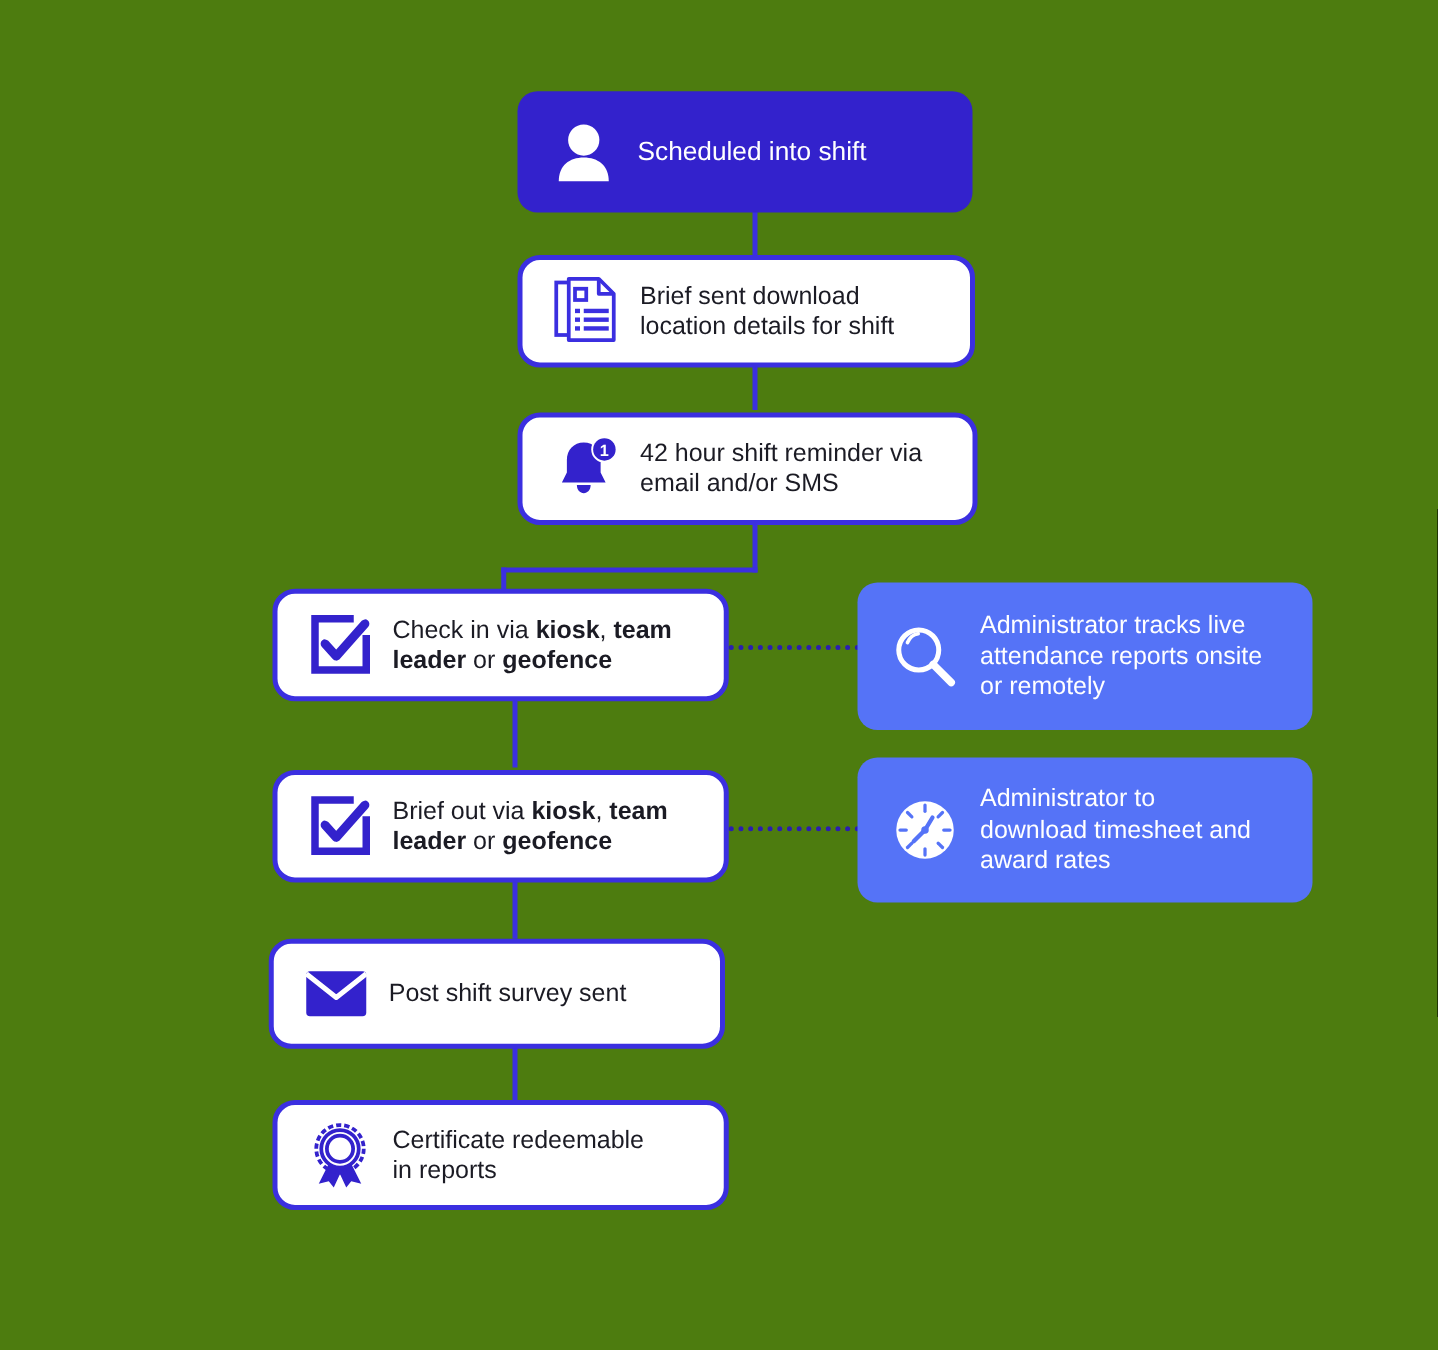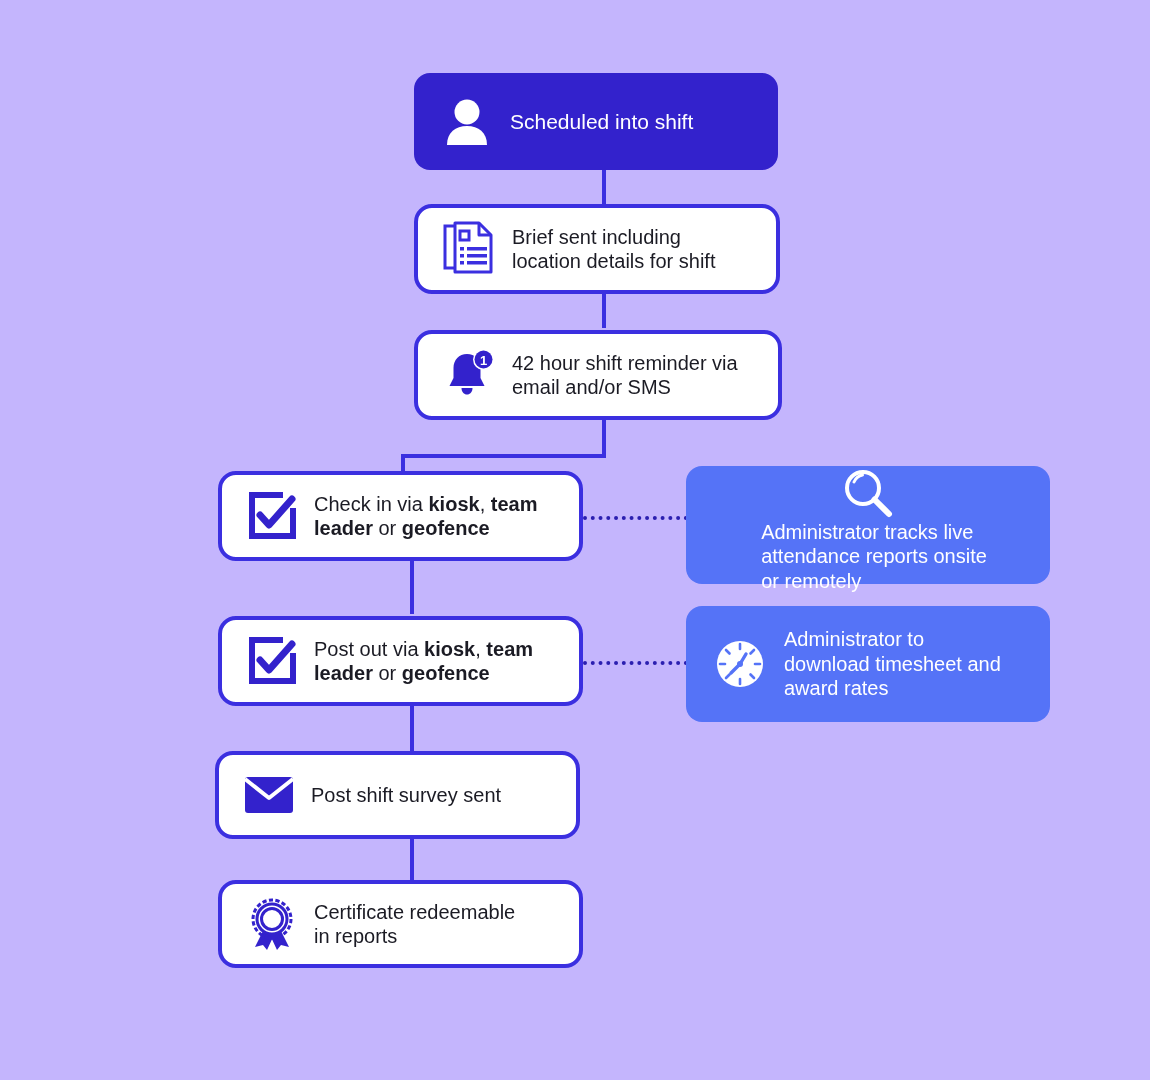--- a/index.html
+++ b/index.html
@@ -4,21 +4,21 @@
 <style>
   html, body {
     margin: 0;
     padding: 0;
     background: #000000;
   }
   #canvas {
     position: relative;
     width: 1150px;
     height: 1080px;
-    background: #c4b5fd;
+    background: #4d7c0f;
     font-family: "Liberation Sans", sans-serif;
     overflow: hidden;
   }
 
   
   .conn {
     position: absolute;
     background: #3B2FE0;
   }
   .conn-v { width: 4px; }
@@ -112,21 +112,21 @@
         <g fill="#3B2FE0">
           <rect x="17" y="26" width="4" height="3.5"></rect>
             <rect x="24" y="26" width="20" height="3.5"></rect>
           <rect x="17" y="33" width="4" height="3.5"></rect>
             <rect x="24" y="33" width="20" height="3.5"></rect>
           <rect x="17" y="40" width="4" height="3.5"></rect>
             <rect x="24" y="40" width="20" height="3.5"></rect>
         </g>
       </svg>
     </span>
-    <span class="label label-body" style="font-size:20px; padding-left:12px;">Brief sent including
+    <span class="label label-body" style="font-size:20px; padding-left:12px;">Brief sent download
 location details for shift</span>
   </div>
 
   <div class="node node-outline" style="left:414px; top:330px; width:368px; height:90px; padding:0 20px;">
     <span class="icon-slot" style="width:62px;">
       <svg width="56" height="56" viewBox="0 0 56 56" aria-hidden="true">
         <path d="M26 7 C18 7 12.5 13 12.5 21 V31 L8.5 39 H43.5 L39.5 31 V21 C39.5 13 34 7 26 7 Z" fill="#3322CC"></path>
         <path d="M20.5 41 C20.5 45 23 47.5 26 47.5 C29 47.5 31.5 45 31.5 41 Z" fill="#3322CC"></path>
         <circle cx="42.5" cy="12.5" r="10.5" fill="#FFFFFF"></circle>
         <circle cx="42.5" cy="12.5" r="9" fill="#3322CC"></circle>
@@ -147,21 +147,21 @@
     <span class="label label-body" id="check-in-label" style="font-size:20px; padding-left:12px;"><span>Check in via </span><b>kiosk</b><span>, </span><b>team leader</b><span> or </span><b>geofence</b></span>
   </div>
 
   <div class="node node-outline" style="left:218px; top:616px; width:365px; height:90px; padding:0 20px;">
     <span class="icon-slot" style="width:60px;">
       <svg width="50" height="50" viewBox="0 0 50 50" aria-hidden="true">
         <path d="M36 4 H5 V45 H46 V17" fill="none" stroke="#3322CC" stroke-width="6"></path>
         <path d="M13 24 L22 34 L45 8" fill="none" stroke="#3322CC" stroke-width="7" stroke-linecap="round" stroke-linejoin="round"></path>
       </svg>
     </span>
-    <span class="label label-body" id="check-out-label" style="font-size:20px; padding-left:12px;"><span>Post out via </span><b>kiosk</b><span>, </span><b>team leader</b><span> or </span><b>geofence</b></span>
+    <span class="label label-body" id="check-out-label" style="font-size:20px; padding-left:12px;"><span>Brief out via </span><b>kiosk</b><span>, </span><b>team leader</b><span> or </span><b>geofence</b></span>
   </div>
 
   <div class="node node-outline" style="left:215px; top:751px; width:365px; height:88px; padding:0 20px;">
     <span class="icon-slot" style="width:60px;">
       <svg width="52" height="42" viewBox="0 0 52 42" aria-hidden="true">
         <rect x="2" y="3" width="48" height="36" rx="3" fill="#3322CC"></rect>
         <path d="M2 5 L26 24 L50 5" fill="none" stroke="#FFFFFF" stroke-width="4" stroke-linejoin="round"></path>
       </svg>
     </span>
     <span class="label label-body" style="font-size:20px; padding-left:12px;">Post shift survey sent</span>
@@ -174,21 +174,21 @@
         <path d="M34 34 L42 50 L34 48 L30 53 L23 38 Z" fill="#3322CC"></path>
         <circle cx="25" cy="22" r="19" fill="none" stroke="#3322CC" stroke-width="3" stroke-dasharray="4.2 2.4"></circle>
         <circle cx="25" cy="22" r="15" fill="none" stroke="#3322CC" stroke-width="3"></circle>
         <circle cx="25" cy="22" r="10.5" fill="none" stroke="#3322CC" stroke-width="3"></circle>
       </svg>
     </span>
     <span class="label label-body" style="font-size:20px; padding-left:12px;">Certificate redeemable
 in reports</span>
   </div>
 
-  <div class="node node-filled-light" style="left:686px; top:466px; width:364px; height:118px; padding:0 22px;flex-direction:column;">
+  <div class="node node-filled-light" style="left:686px; top:466px; width:364px; height:118px; padding:0 22px;">
     <span class="icon-slot" style="width:64px;">
       <svg width="54" height="54" viewBox="0 0 54 54" aria-hidden="true">
         <circle cx="22" cy="22" r="16" fill="none" stroke="#FFFFFF" stroke-width="4"></circle>
         <path d="M13 16 C15 11.5 18 9.5 21.5 9" fill="none" stroke="#FFFFFF" stroke-width="3" stroke-linecap="round"></path>
         <path d="M33.5 33.5 L48 48" stroke="#FFFFFF" stroke-width="6" stroke-linecap="round"></path>
       </svg>
     </span>
     <span class="label label-light" style="font-size:20px; padding-left:12px;">Administrator tracks live
 attendance reports onsite
 or remotely</span>

